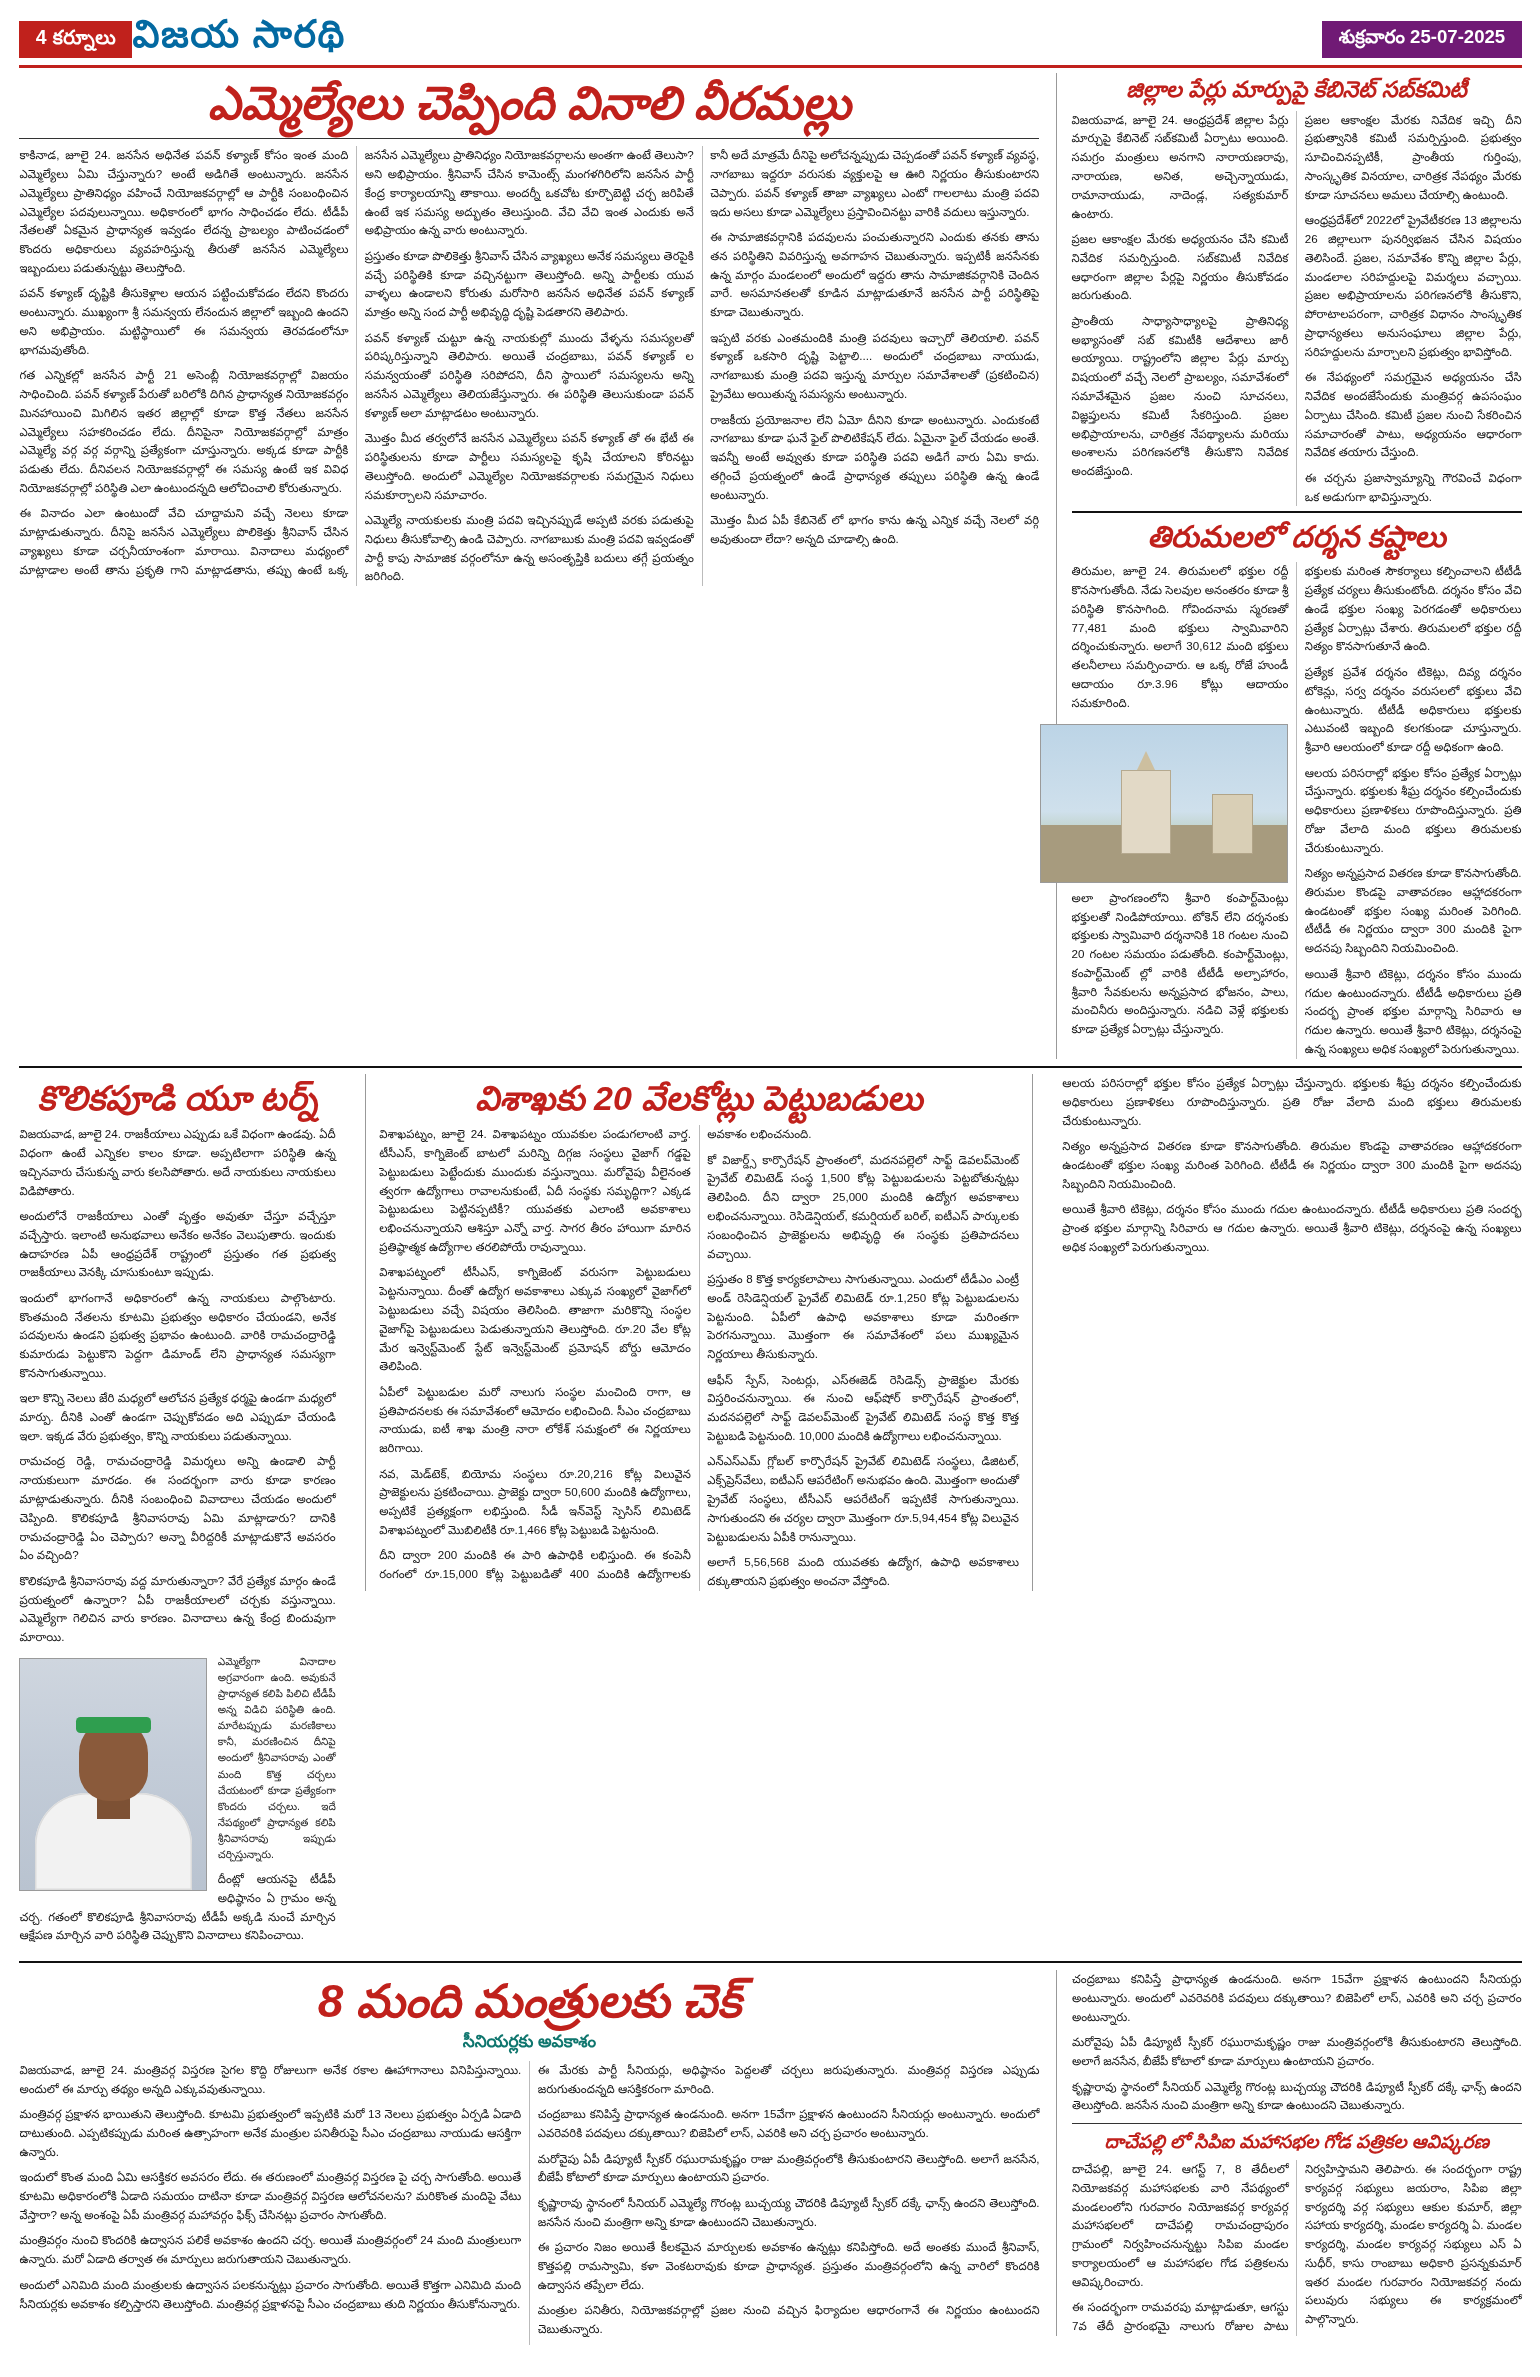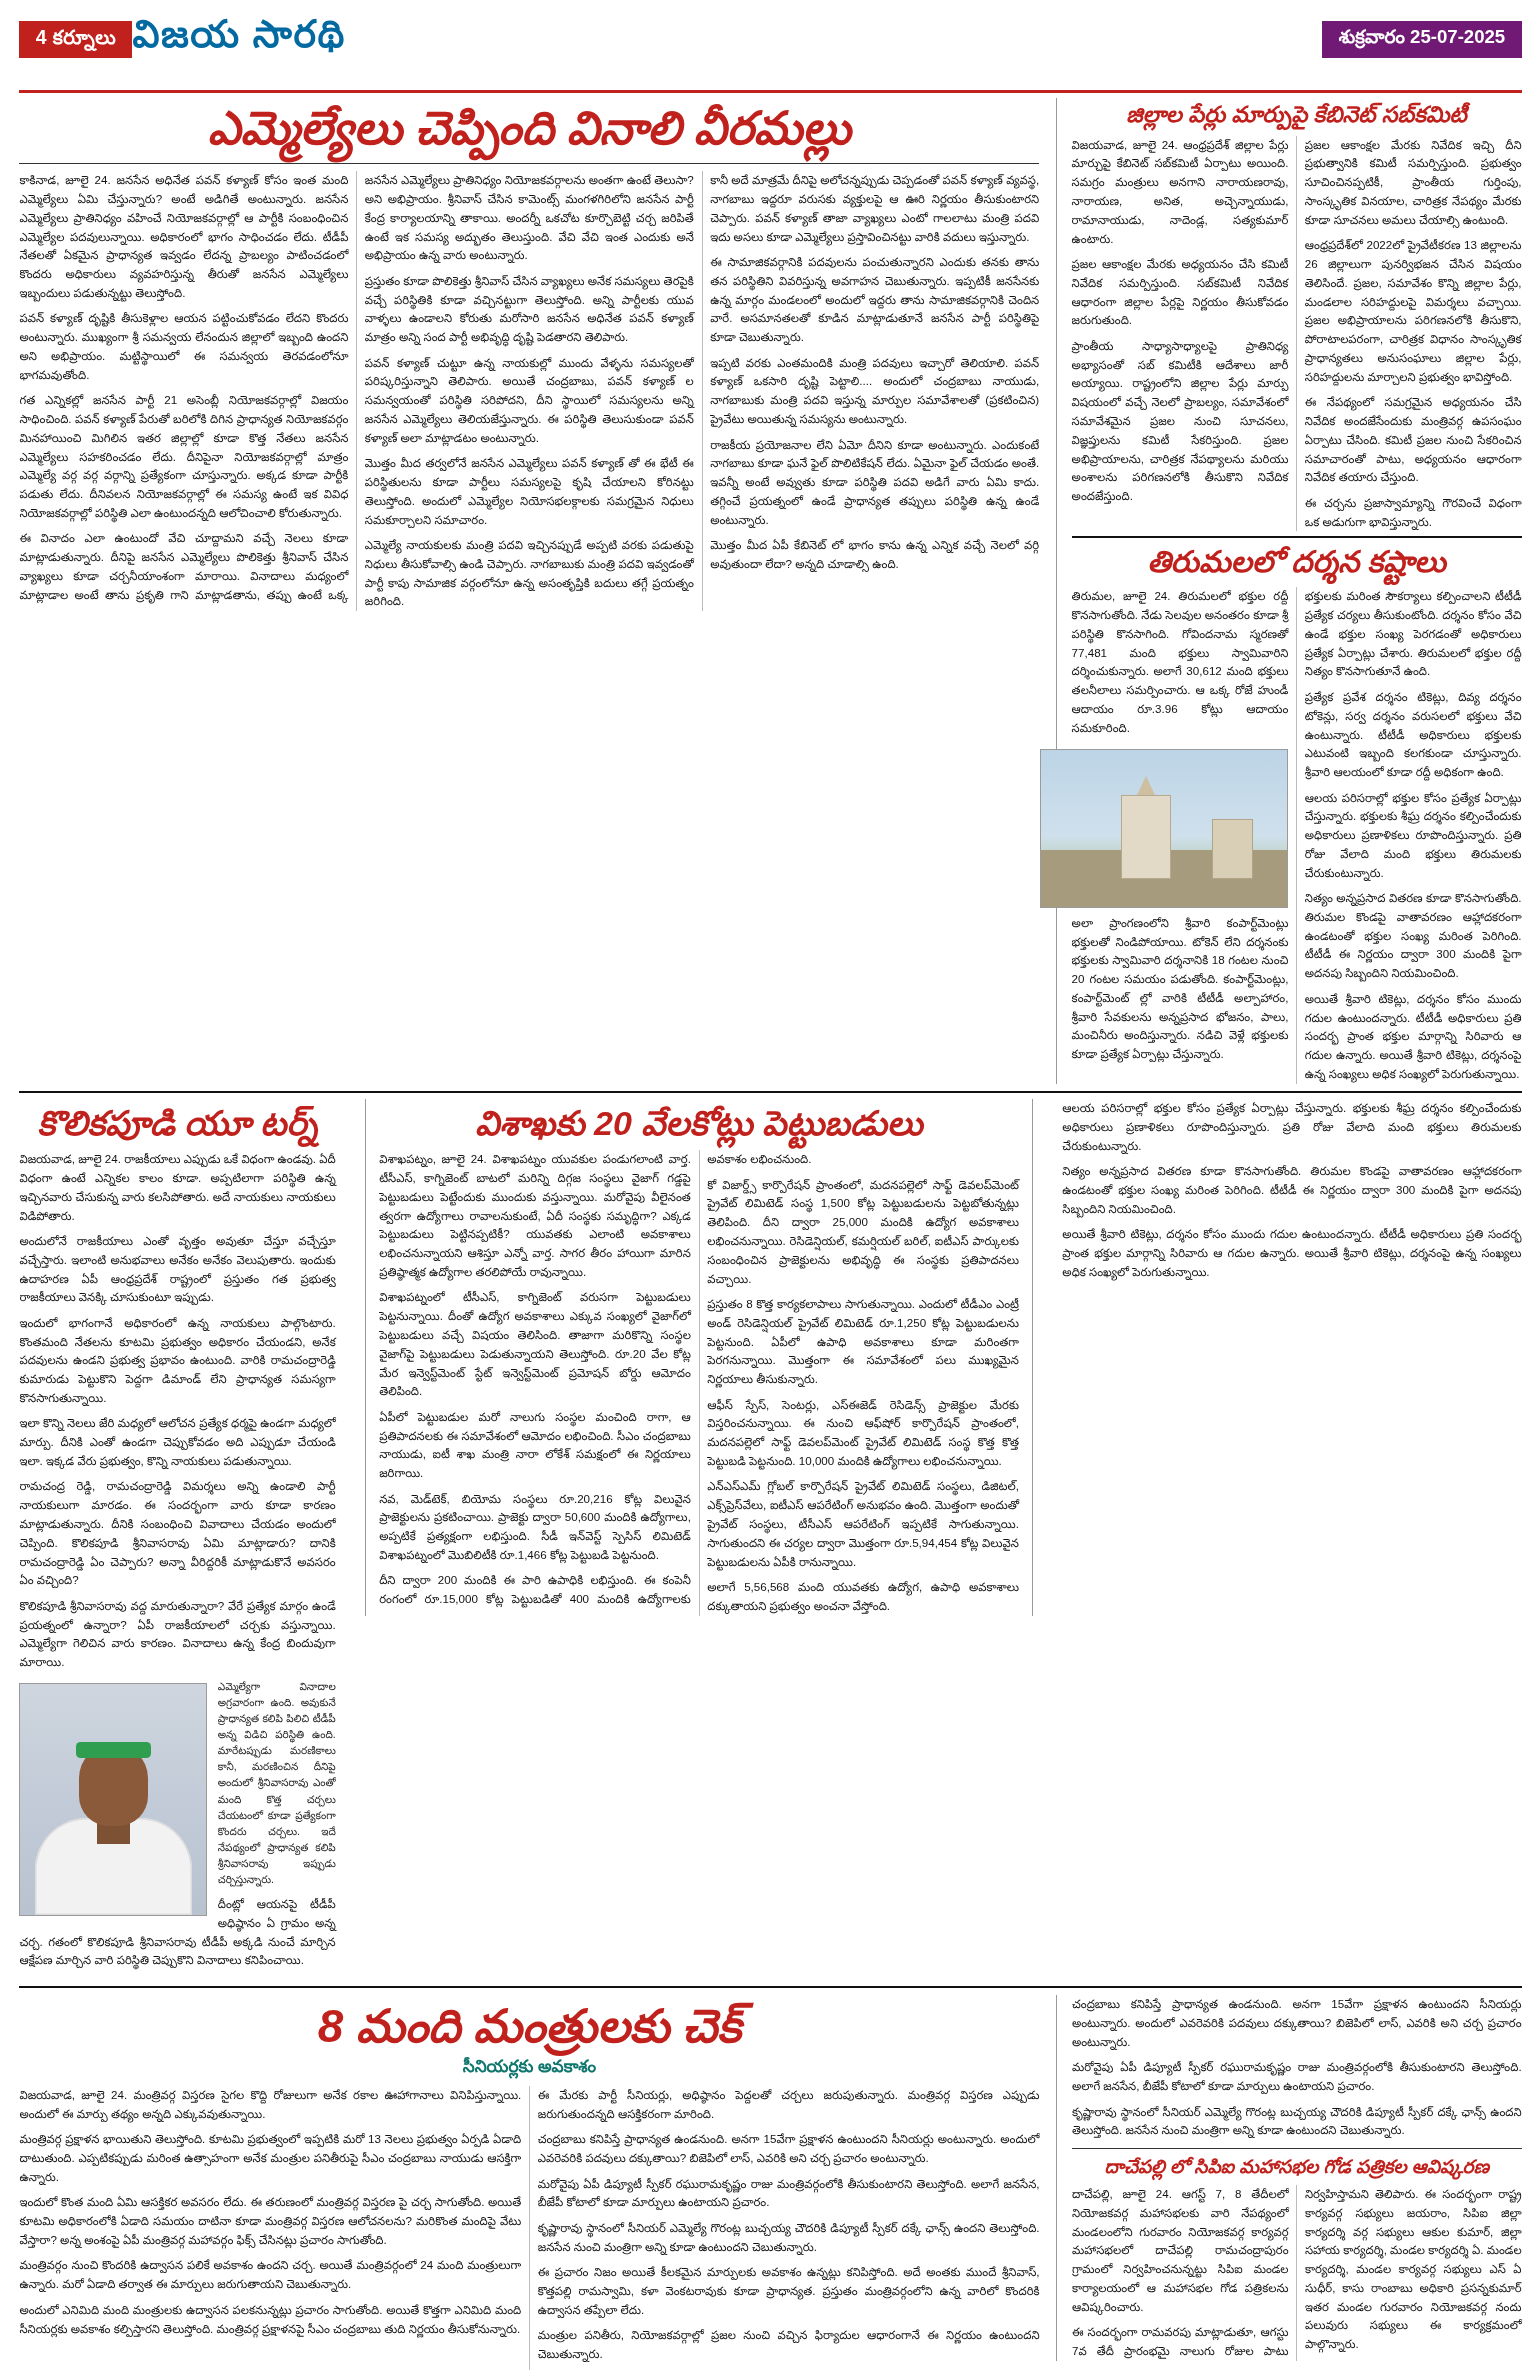--- a/index.html
+++ b/index.html
@@ -18,21 +18,21 @@
     padding: 13.4px 19.4px 15px 19.4px;
     position: relative;
   }
 
   
   .masthead {
     display: flex;
     align-items: center;
     justify-content: space-between;
     border-bottom: 3px solid #c0211c;
-    padding-bottom: 25px;
+    padding-bottom: 0;
     margin-bottom: 4.5px;
   }
   .page-badge {
     background: #c0211c;
     color: #ffffff;
     font-size: 19.4px;
     font-weight: bold;
     padding: 5.2px 16.4px;
     letter-spacing: 0.4px;
     white-space: nowrap;
@@ -273,21 +273,21 @@
     <div class="main-col">
       <h1 class="headline xl">ఎమ్మెల్యేలు చెప్పింది వినాలి వీరమల్లు</h1>
       <div class="rule-thin"></div>
       <div class="body-text cols-3">
         <p>కాకినాడ, జూలై 24. జనసేన అధినేత పవన్ కళ్యాణ్ కోసం ఇంత మంది ఎమ్మెల్యేలు ఏమి చేస్తున్నారు? అంటే అడిగితే అంటున్నారు. జనసేన ఎమ్మెల్యేలు ప్రాతినిధ్యం వహించే నియోజకవర్గాల్లో ఆ పార్టీకి సంబంధించిన ఎమ్మెల్యేల పదవులున్నాయి. అధికారంలో భాగం సాధించడం లేదు. టీడీపీ నేతలతో ఏకమైన ప్రాధాన్యత ఇవ్వడం లేదన్న ప్రాబల్యం పాటించడంలో కొందరు అధికారులు వ్యవహరిస్తున్న తీరుతో జనసేన ఎమ్మెల్యేలు ఇబ్బందులు పడుతున్నట్టు తెలుస్తోంది.</p>
         <p>పవన్ కళ్యాణ్ దృష్టికి తీసుకెళ్లాల ఆయన పట్టించుకోవడం లేదని కొందరు అంటున్నారు. ముఖ్యంగా శ్రీ సమన్వయ లేనందున జిల్లాలో ఇబ్బంది ఉందని అని అభిప్రాయం. మట్టిస్థాయిలో ఈ సమన్వయ తెరవడంలోనూ భాగమవుతోంది.</p>
         <p>గత ఎన్నికల్లో జనసేన పార్టీ 21 అసెంబ్లీ నియోజకవర్గాల్లో విజయం సాధించింది. పవన్ కళ్యాణ్ పేరుతో బరిలోకి దిగిన ప్రాధాన్యత నియోజకవర్గం మినహాయించి మిగిలిన ఇతర జిల్లాల్లో కూడా కొత్త నేతలు జనసేన ఎమ్మెల్యేలు సహకరించడం లేదు. దీనిపైనా నియోజకవర్గాల్లో మాత్రం ఎమ్మెల్యే వర్గ వర్గ వర్గాన్ని ప్రత్యేకంగా చూస్తున్నారు. అక్కడ కూడా పార్టీకి పడుతు లేదు. దీనివలన నియోజకవర్గాల్లో ఈ సమస్య ఉంటే ఇక వివిధ నియోజకవర్గాల్లో పరిస్థితి ఎలా ఉంటుందన్నది ఆలోచించాలి కోరుతున్నారు.</p>
         <p>ఈ వినాదం ఎలా ఉంటుందో వేచి చూద్దామని వచ్చే నెలలు కూడా మాట్లాడుతున్నారు. దీనిపై జనసేన ఎమ్మెల్యేలు పొలికెత్తు శ్రీనివాస్ చేసిన వ్యాఖ్యలు కూడా చర్చనీయాంశంగా మారాయి. వినాదాలు మధ్యంలో మాట్లాడాల అంటే తాను ప్రకృతి గాని మాట్లాడతాను, తప్పు ఉంటే ఒక్క జనసేన ఎమ్మెల్యేలు ప్రాతినిధ్యం నియోజకవర్గాలను అంతగా ఉంటే తెలుసా? అని అభిప్రాయం. శ్రీనివాస్ చేసిన కామెంట్స్ మంగళగిరిలోని జనసేన పార్టీ కేంద్ర కార్యాలయాన్ని తాకాయి. అందర్నీ ఒకచోట కూర్చొబెట్టి చర్చ జరిపితే ఉంటే ఇక సమస్య అద్భుతం తెలుస్తుంది. వేచి వేచి ఇంత ఎందుకు అనే అభిప్రాయం ఉన్న వారు అంటున్నారు.</p>
         <p>ప్రస్తుతం కూడా పొలికెత్తు శ్రీనివాస్ చేసిన వ్యాఖ్యలు అనేక సమస్యలు తెరపైకి వచ్చే పరిస్థితికి కూడా వచ్చినట్టుగా తెలుస్తోంది. అన్ని పార్టీలకు యువ వాళ్ళలు ఉండాలని కోరుతు మరోసారి జనసేన అధినేత పవన్ కళ్యాణ్ మాత్రం అన్ని సంద పార్టీ అభివృద్ధి దృష్టి పెడతారని తెలిపారు.</p>
         <p>పవన్ కళ్యాణ్ చుట్టూ ఉన్న నాయకుల్లో ముందు వేళ్ళను సమస్యలతో పరిష్కరిస్తున్నాని తెలిపారు. అయితే చంద్రబాబు, పవన్ కళ్యాణ్ ల సమన్వయంతో పరిస్థితి సరిపోదని, దీని స్థాయిలో సమస్యలను అన్ని జనసేన ఎమ్మెల్యేలు తెలియజేస్తున్నారు. ఈ పరిస్థితి తెలుసుకుండా పవన్ కళ్యాణ్ అలా మాట్లాడటం అంటున్నారు.</p>
-        <p>మొత్తం మీద తర్వలోనే జనసేన ఎమ్మెల్యేలు పవన్ కళ్యాణ్ తో ఈ భేటీ ఈ పరిస్థితులను కూడా పార్టీలు సమస్యలపై కృషి చేయాలని కోరినట్టు తెలుస్తోంది. అందులో ఎమ్మెల్యేల నియోసభలక్గాలకు సమగ్రమైన నిధులు సమకూర్చాలని సమాచారం.</p>
+        <p>మొత్తం మీద తర్వలోనే జనసేన ఎమ్మెల్యేలు పవన్ కళ్యాణ్ తో ఈ భేటీ ఈ పరిస్థితులను కూడా పార్టీలు సమస్యలపై కృషి చేయాలని కోరినట్టు తెలుస్తోంది. అందులో ఎమ్మెల్యేల నియోజకవర్గాలకు సమగ్రమైన నిధులు సమకూర్చాలని సమాచారం.</p>
         <p>ఎమ్మెల్యే నాయకులకు మంత్రి పదవి ఇచ్చినప్పుడే అప్పటి వరకు పడుతుపై నిధులు తీసుకోవాల్సి ఉండి చెప్పారు. నాగబాబుకు మంత్రి పదవి ఇవ్వడంతో పార్టీ కాపు సామాజిక వర్గంలోనూ ఉన్న అసంతృప్తికి బదులు తగ్గే ప్రయత్నం జరిగింది.</p>
         <p>కానీ అదే మాత్రమే దీనిపై అలోచన్నప్పుడు చెప్పడంతో పవన్ కళ్యాణ్ వ్యవస్థ, నాగబాబు ఇద్దరూ వరుసకు వ్యక్తులపై ఆ ఊరి నిర్ణయం తీసుకుంటారని చెప్పారు. పవన్ కళ్యాణ్ తాజా వ్యాఖ్యలు ఎంటో గాలలాటు మంత్రి పదవి ఇదు అసలు కూడా ఎమ్మెల్యేలు ప్రస్తావించినట్టు వారికి వదులు ఇస్తున్నారు.</p>
         <p>ఈ సామాజికవర్గానికి పదవులను పంచుతున్నారని ఎందుకు తనకు తాను తన పరిస్థితిని వివరిస్తున్న అవగాహన చెబుతున్నారు. ఇప్పటికీ జనసేనకు ఉన్న మార్గం మండలంలో అందులో ఇద్దరు తాను సామాజికవర్గానికి చెందిన వారే. అసమానతలతో కూడిన మాట్లాడుతూనే జనసేన పార్టీ పరిస్థితిపై కూడా చెబుతున్నారు.</p>
         <p>ఇప్పటి వరకు ఎంతమందికి మంత్రి పదవులు ఇచ్చారో తెలియాలి. పవన్ కళ్యాణ్ ఒకసారి దృష్టి పెట్టాలి.... అందులో చంద్రబాబు నాయుడు, నాగబాబుకు మంత్రి పదవి ఇస్తున్న మార్పుల సమావేశాలతో (ప్రకటించిన) ప్రైవేటు అయితున్న సమస్యను అంటున్నారు.</p>
         <p>రాజకీయ ప్రయోజనాల లేని ఏమో దీనిని కూడా అంటున్నారు. ఎందుకంటే నాగబాబు కూడా ఘనే ఫైల్ పొలిటికేషన్ లేదు. ఏమైనా ఫైల్ చేయడం అంతే. ఇవన్నీ అంటే అవ్వుతు కూడా పరిస్థితి పదవి అడిగే వారు ఏమి కాదు. తగ్గించే ప్రయత్నంలో ఉండే ప్రాధాన్యత తప్పులు పరిస్థితి ఉన్న ఉండే అంటున్నారు.</p>
         <p>మొత్తం మీద ఏపీ కేబినెట్ లో భాగం కాను ఉన్న ఎన్నిక వచ్చే నెలలో వర్గి అవుతుందా లేదా? అన్నది చూడాల్సి ఉంది.</p>
       </div>
     </div>
 
     <div class="right-rail">

